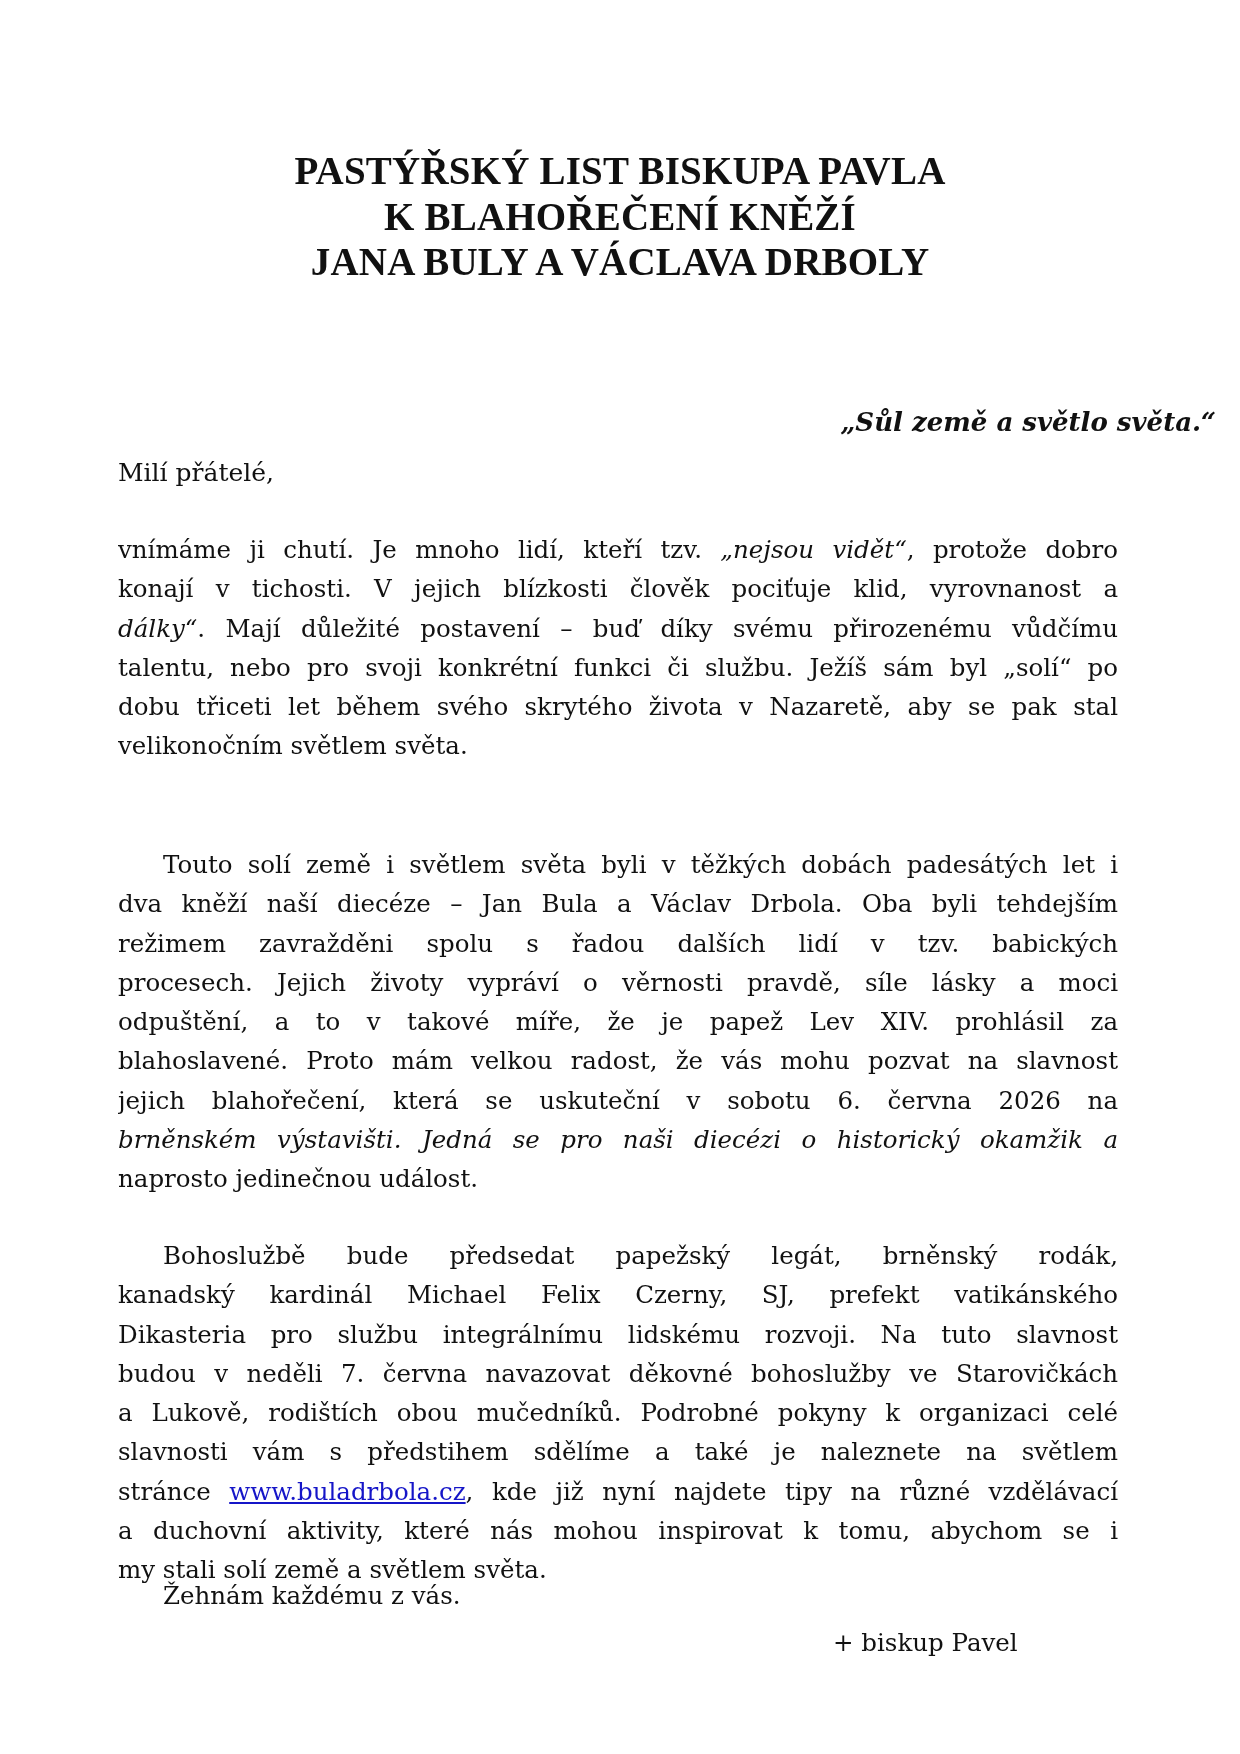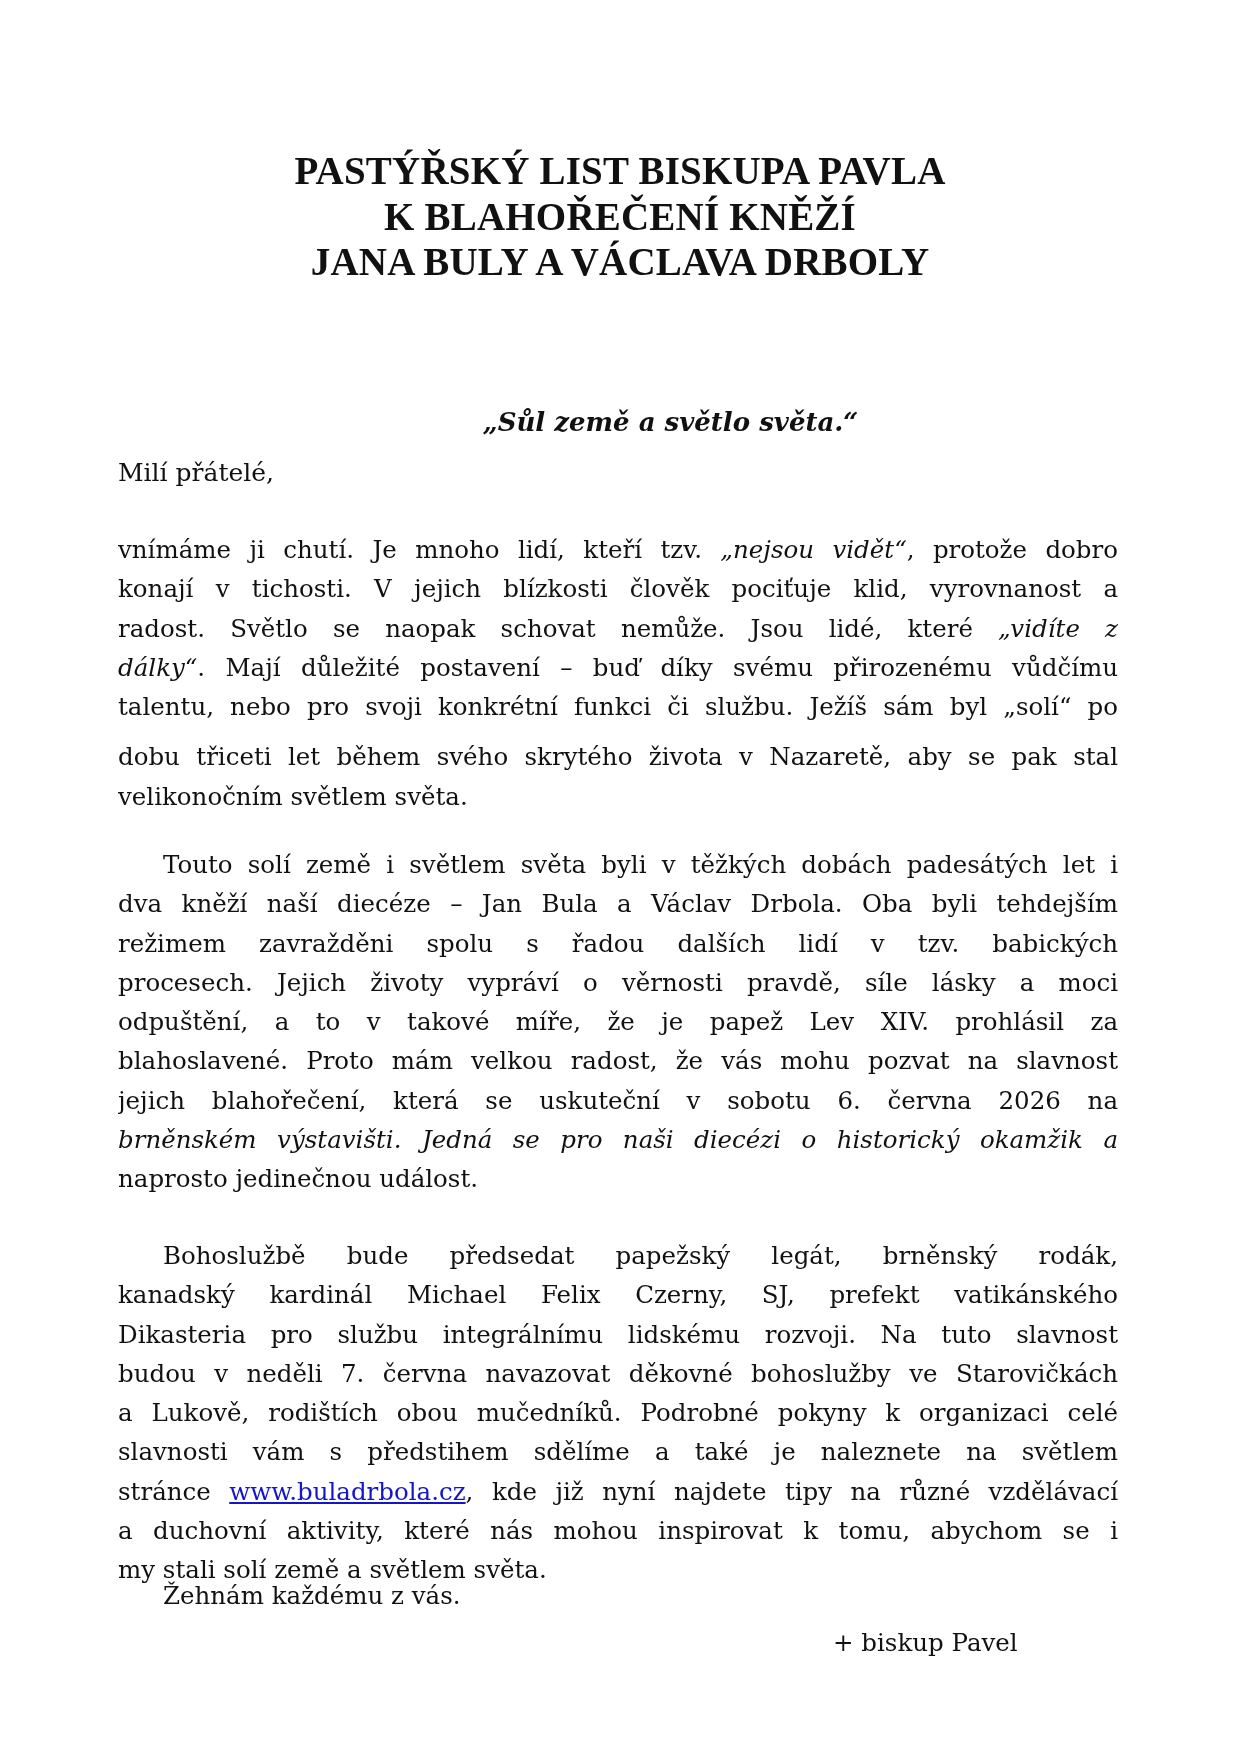--- a/index.html
+++ b/index.html
@@ -10,21 +10,21 @@
     text-align: center;
     font-family: "Liberation Serif", serif;
     font-weight: bold;
     font-size: 39px;
     line-height: 45.5px;
     letter-spacing: 0.2px;
   }
   .title div { white-space: nowrap; }
   .motto {
     position: absolute; left: 0; width: 1216px; top: 404px;
-    text-align: center;
+    text-align: right;
     font-family: "DejaVu Serif", serif;
     font-style: italic; font-weight: bold;
     font-size: 26px; line-height: 36px;
     padding-left: 125px; box-sizing: border-box;
   }
   .greeting {
     position: absolute; left: 118px; top: 455px;
     font-family: "DejaVu Serif", serif;
     font-size: 25px; line-height: 36px;
   }
@@ -67,24 +67,23 @@
     <div>JANA BULY A VÁCLAVA DRBOLY</div>
   </div>
 
   <div class="motto">„Sůl země a světlo světa.“</div>
 
   <div class="greeting">Milí přátelé,</div>
 
   <div class="body p1">
     <span class="line" style="white-space: normal; overflow: hidden;"><span>vnímáme ji chutí. Je mnoho lidí, kteří tzv. </span><em>„nejsou vidět“</em><span>, protože dobro</span></span>
     <span class="line" style="white-space: normal; overflow: hidden;"><span>konají v tichosti. V jejich blízkosti člověk pociťuje klid, vyrovnanost a</span></span>
-    <span class="line" style="white-space: normal; overflow: hidden;"><span>radost. Světlo se naopak schovat nemůže. Jsou lidé, které </span><em>„vidíte z</em></span>
     <span class="line" style="white-space: normal; overflow: hidden;"><em>dálky“</em><span>. Mají důležité postavení – buď díky svému přirozenému vůdčímu</span></span>
     <span class="line" style="white-space: normal; overflow: hidden;"><span>talentu, nebo pro svoji konkrétní funkci či službu. Ježíš sám byl „solí“ po</span></span>
-    <span class="line" style="white-space: normal; overflow: hidden; margin-top: 11px;"><span>dobu třiceti let během svého skrytého života v Nazaretě, aby se pak stal</span></span>
+    <span class="line" style="white-space: normal; overflow: hidden;"><span>dobu třiceti let během svého skrytého života v Nazaretě, aby se pak stal</span></span>
     <span class="line last" style="white-space: normal; overflow: hidden;"><span>velikonočním světlem světa.</span></span>
   </div>
 
   <div class="body p2">
     <span class="line indent" style="white-space: normal; overflow: hidden;">Touto solí země i světlem světa byli v těžkých dobách padesátých let i</span>
     <span class="line" style="white-space: normal; overflow: hidden;">dva kněží naší diecéze – Jan Bula a Václav Drbola. Oba byli tehdejším</span>
     <span class="line" style="white-space: normal; overflow: hidden;">režimem zavražděni spolu s řadou dalších lidí v tzv. babických</span>
     <span class="line" style="white-space: normal; overflow: hidden;">procesech. Jejich životy vypráví o věrnosti pravdě, síle lásky a moci</span>
     <span class="line" style="white-space: normal; overflow: hidden;">odpuštění, a to v takové míře, že je papež Lev XIV. prohlásil za</span>
     <span class="line" style="white-space: normal; overflow: hidden;">blahoslavené. Proto mám velkou radost, že vás mohu pozvat na slavnost</span>

